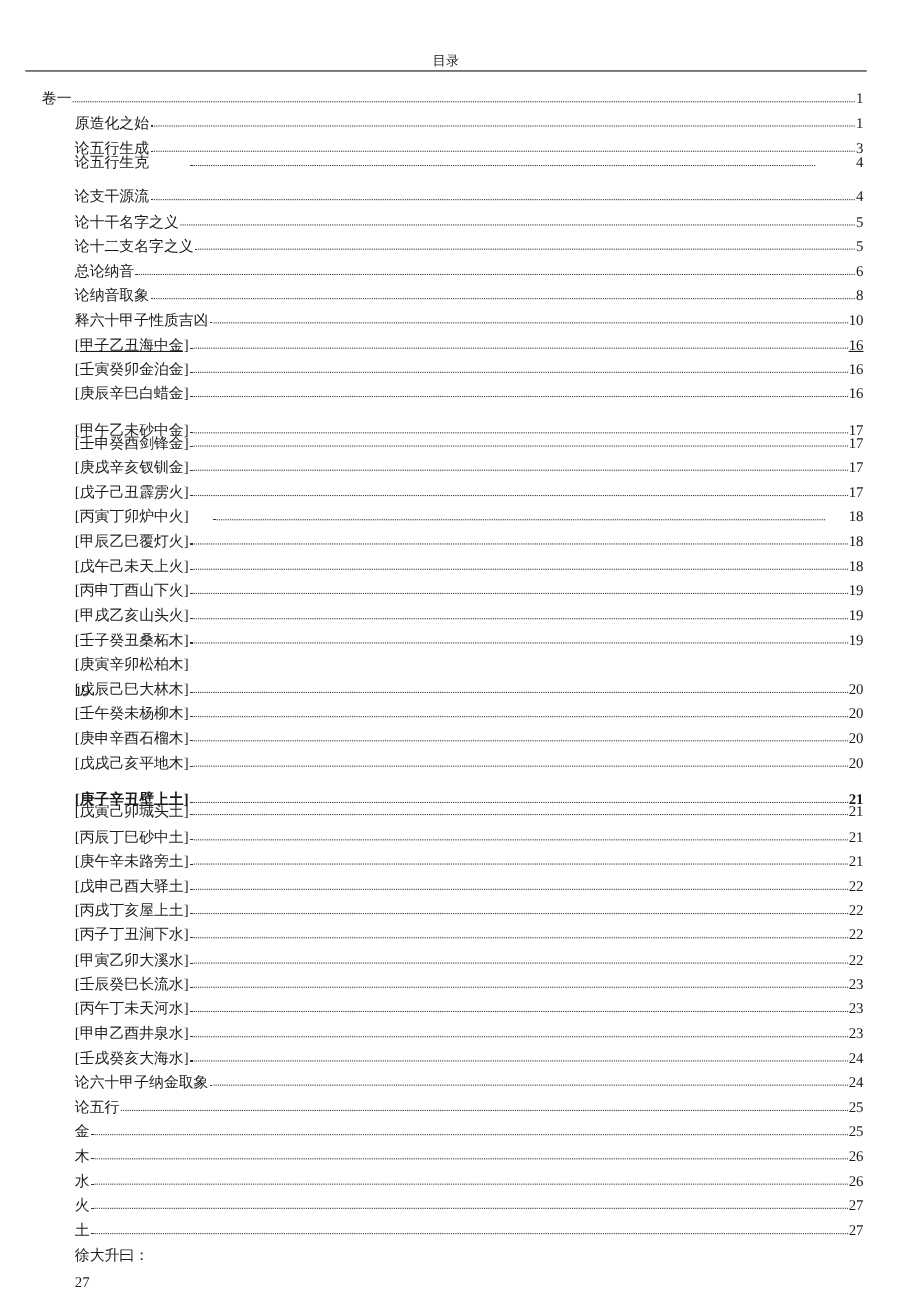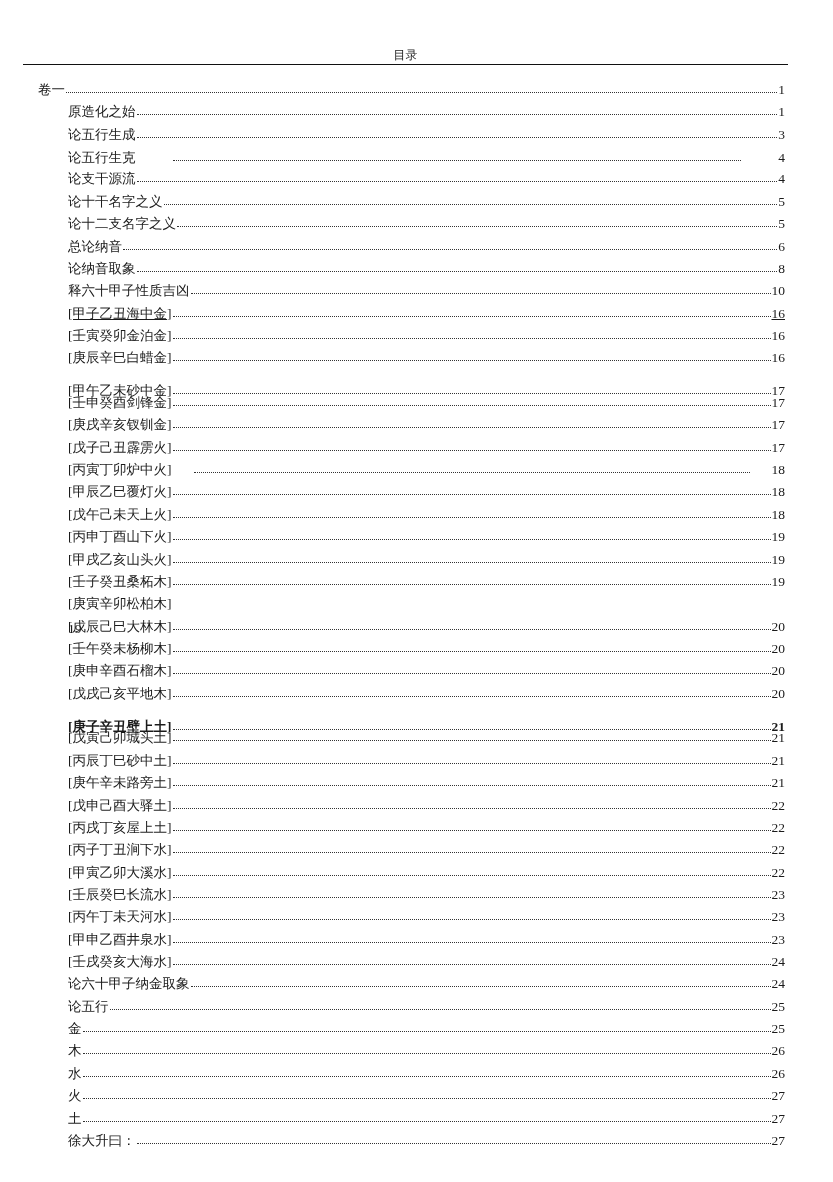--- a/index.html
+++ b/index.html
@@ -93,21 +93,21 @@
     <div class="toc-row level-1" style="top: 22.36px;">
       <span class="toc-title">原造化之始</span>
       <span class="toc-leader"></span>
       <span class="toc-page">1</span>
     </div>
     <div class="toc-row level-1" style="top: 44.72px;">
       <span class="toc-title">论五行生成</span>
       <span class="toc-leader"></span>
       <span class="toc-page">3</span>
     </div>
-    <div class="toc-row level-1" style="top: 68px; gap: 36px;">
+    <div class="toc-row level-1" style="top: 58px; gap: 36px;">
       <span class="toc-title">论五行生克</span>
       <span class="toc-leader"></span>
       <span class="toc-page">4</span>
     </div>
     <div class="toc-row level-1" style="top: 89.44px;">
       <span class="toc-title">论支干源流</span>
       <span class="toc-leader"></span>
       <span class="toc-page">4</span>
     </div>
     <div class="toc-row level-1" style="top: 111.8px;">
@@ -313,18 +313,18 @@
     <div class="toc-row level-1" style="top: 1006.2px;">
       <span class="toc-title">火</span>
       <span class="toc-leader"></span>
       <span class="toc-page">27</span>
     </div>
     <div class="toc-row level-1" style="top: 1028.56px;">
       <span class="toc-title">土</span>
       <span class="toc-leader"></span>
       <span class="toc-page">27</span>
     </div>
-    <div class="toc-row level-1" style="top: 1050.92px;">
+    <div class="toc-row level-1" style="top: 1050.92px; flex-direction: column;">
       <span class="toc-title">徐大升曰：</span>
       <span class="toc-leader"></span>
       <span class="toc-page">27</span>
     </div>
   </div>
 
 </body></html>

